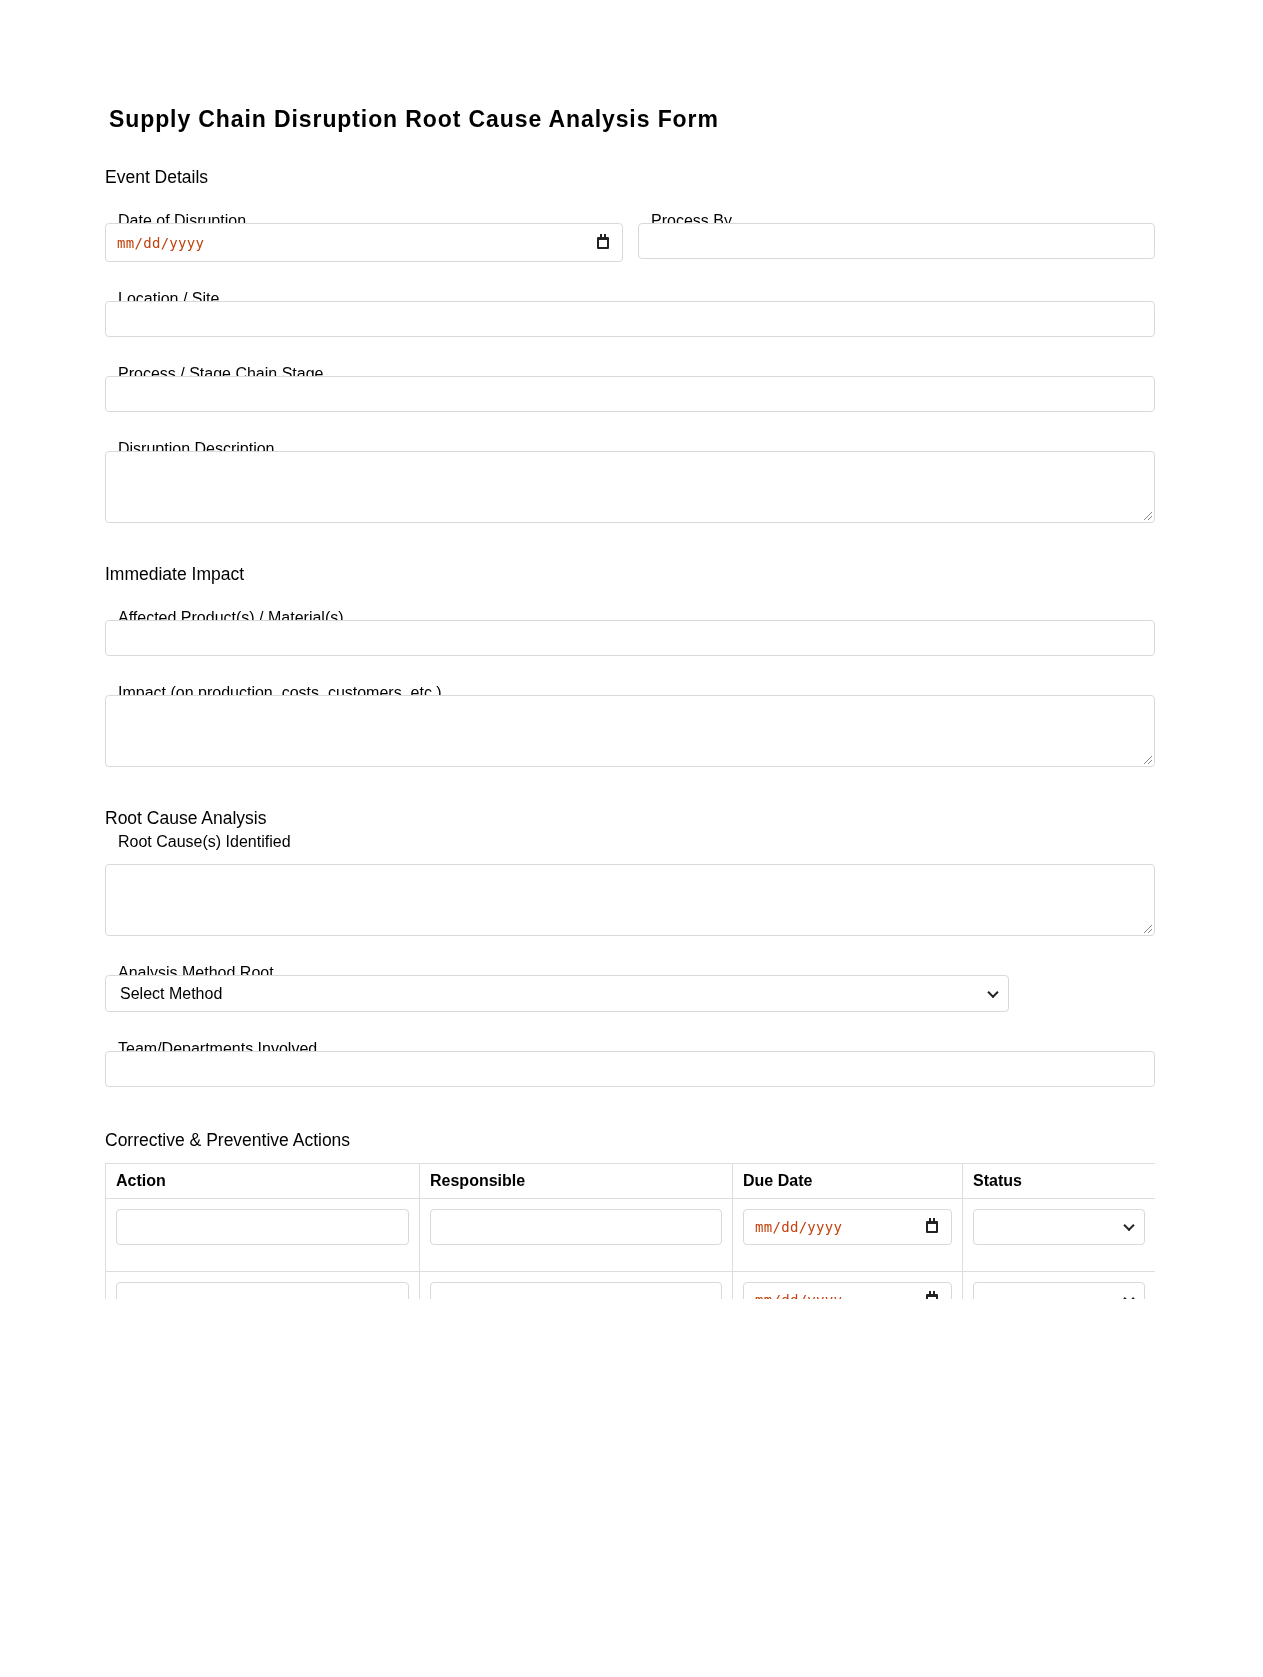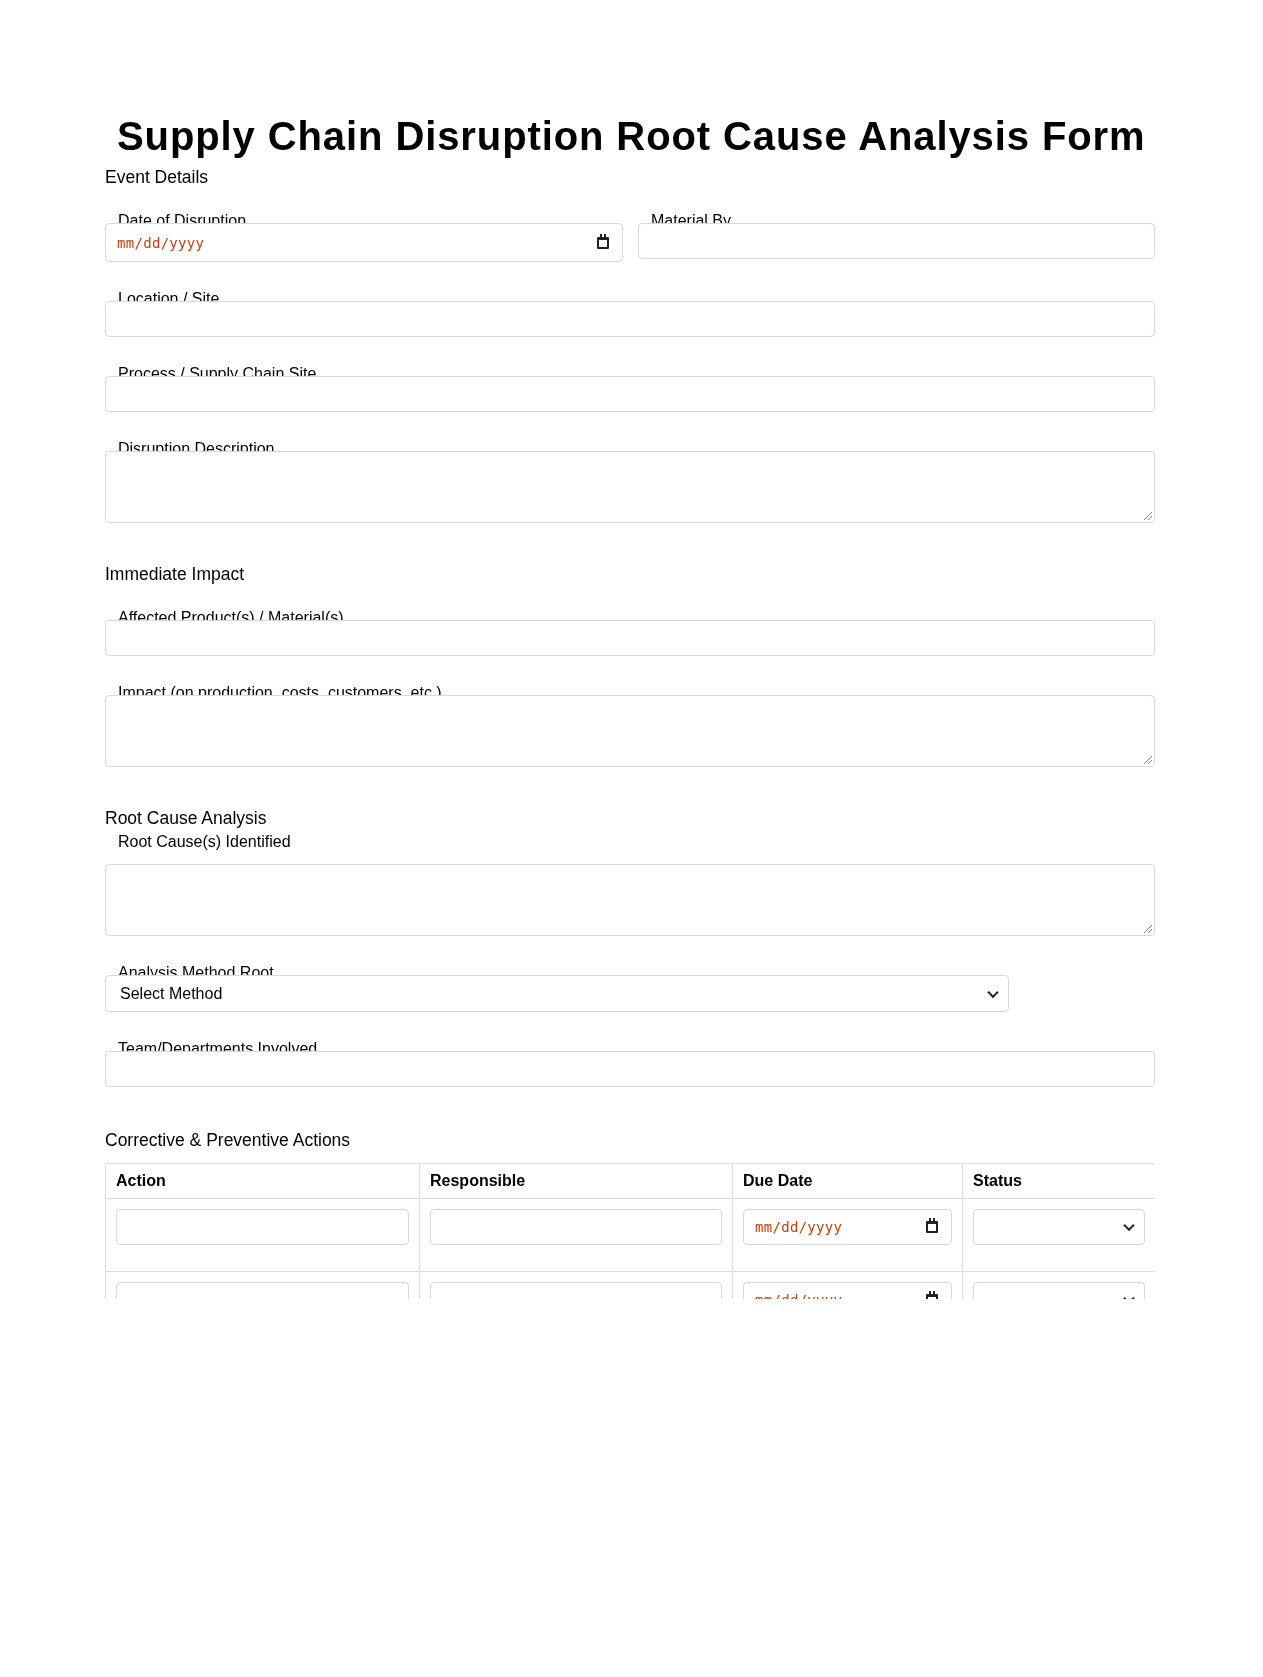--- a/index.html
+++ b/index.html
@@ -1,19 +1,19 @@
 <!DOCTYPE html>
 <html><head>
 <meta charset="utf-8">
 <style>
   html, body { margin: 0; padding: 0; background: #ffffff; }
   body { width: 1263px; height: 1677px; position: relative; overflow: hidden;
          font-family: "Liberation Sans", sans-serif; color: #000; }
   .container { position: absolute; left: 105px; top: 0; width: 1050px; height: 1299px; overflow: hidden; }
-  h1 { position: absolute; left: 0; top: 102px; margin: 12px; font-size: 40px; font-weight: bold; letter-spacing: 0.9px; white-space: nowrap; }
+  h1 { position: absolute; left: 0; top: 102px; margin: 4px; font-size: 23px; font-weight: bold; letter-spacing: 0.9px; white-space: nowrap; }
   .h3 { position: absolute; left: 0; margin: 0; font-size: 17.5px; font-weight: normal; white-space: nowrap; }
   .lbl { position: absolute; margin: 13px; font-size: 16px; white-space: nowrap; }
   .field { position: absolute; box-sizing: border-box; border: 1px solid #d9d9d9; border-radius: 4px; background: #fff; }
   .date-field { font-family: "DejaVu Sans Mono", monospace; font-size: 14px; color: #c2410c; }
   .date-field .ph { position: absolute; left: 11px; top: 50%; transform: translateY(-50%); letter-spacing: 0.3px; }
   .cal { position: absolute; right: 13px; top: 50%; transform: translateY(-50%); width: 12px; height: 12px; box-sizing: border-box; border: 2px solid #222; border-top-width: 3px; border-radius: 1px; }
   .cal::before, .cal::after { content: ""; position: absolute; top: -6px; width: 2px; height: 4px; background: #222; }
   .cal::before { left: 1px; } .cal::after { right: 1px; }
   .resize { position: absolute; right: 2px; bottom: 2px; width: 8px; height: 8px;
             background: linear-gradient(135deg, transparent 0 45%, #888 45% 52%, transparent 52% 70%, #888 70% 77%, transparent 77%); }
@@ -32,27 +32,27 @@
   <h1>Supply Chain Disruption Root Cause Analysis Form</h1>
 
   <div class="h3" style="top:167px">Event Details</div>
 
   <div class="lbl" style="left:0;top:199px">Date of Disruption</div>
   <div class="field date-field" style="left:0;top:223px;width:518px;height:39px">
     <span class="ph">mm/dd/yyyy</span>
     <span class="cal"></span>
   </div>
 
-  <div class="lbl" style="left:533px;top:199px">Material By</div>
+  <div class="lbl" style="left:533px;top:199px">Process By</div>
   <div class="field" style="left:533px;top:223px;width:517px;height:36px"></div>
 
   <div class="lbl" style="left:0;top:277px">Location / Site</div>
   <div class="field" style="left:0;top:301px;width:1050px;height:36px"></div>
 
-  <div class="lbl" style="left:0;top:352px">Process / Supply Chain Site</div>
+  <div class="lbl" style="left:0;top:352px">Process / Stage Chain Stage</div>
   <div class="field" style="left:0;top:376px;width:1050px;height:36px"></div>
 
   <div class="lbl" style="left:0;top:427px">Disruption Description</div>
   <div class="field" style="left:0;top:451px;width:1050px;height:72px">
     <span class="resize"></span>
   </div>
 
   <div class="h3" style="top:564px">Immediate Impact</div>
 
   <div class="lbl" style="left:0;top:596px">Affected Product(s) / Material(s)</div>

